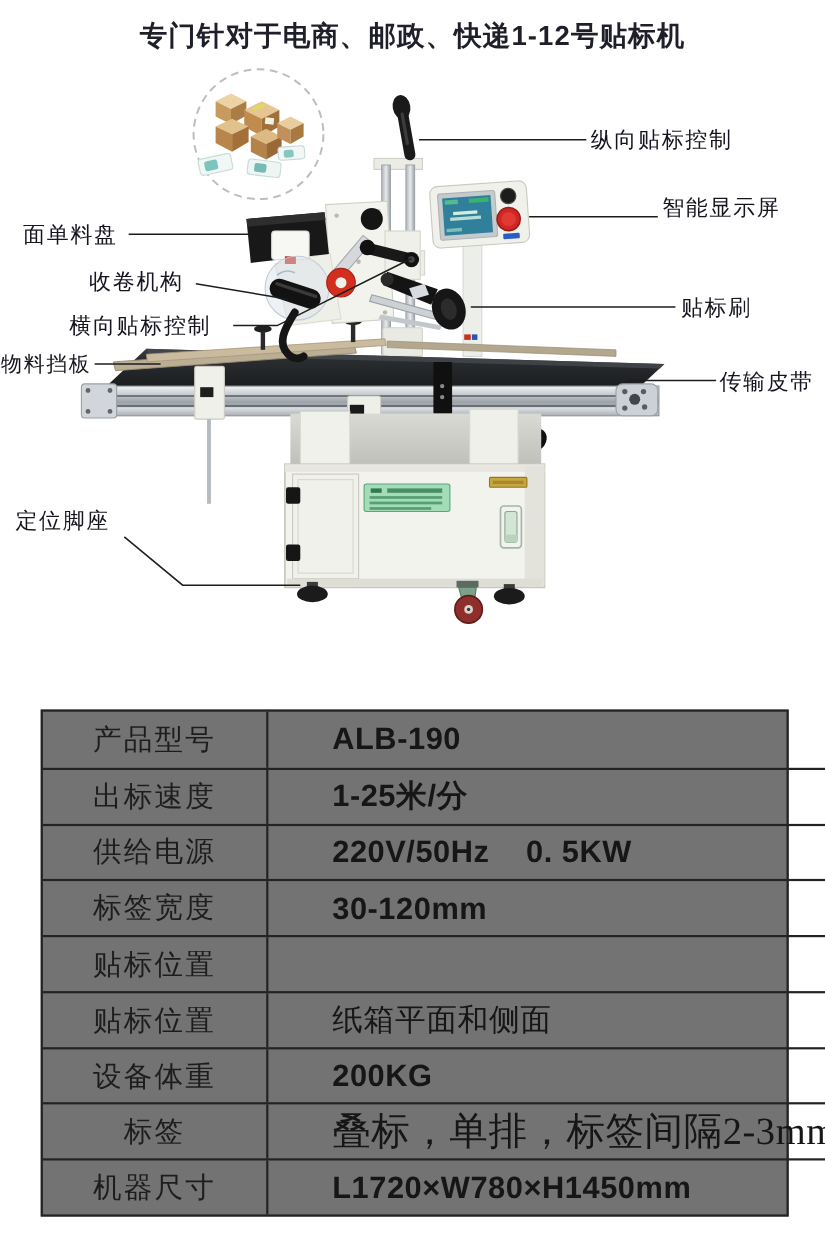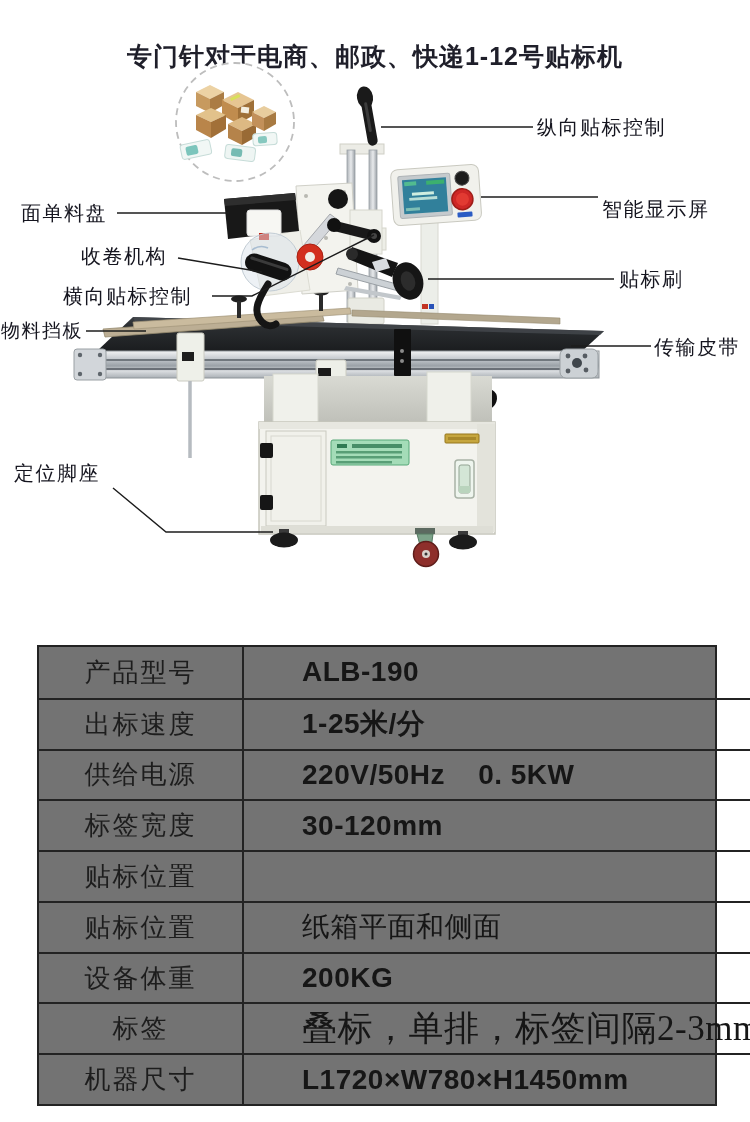--- a/index.html
+++ b/index.html
@@ -1,20 +1,20 @@
 <!DOCTYPE html>
 <html><head>
 <meta charset="utf-8">
 <style>
   html,body{margin:0;padding:0;background:#ffffff;}
   .page{position:relative;width:750px;height:1122px;background:#ffffff;overflow:hidden;
         font-family:"Liberation Sans","DejaVu Sans",sans-serif;}
   .title{position:absolute;left:0;right:0;top:16px;text-align:center;
          font-size:25px;font-weight:700;color:#1f1f2a;letter-spacing:1px;
-         font-family:"Liberation Sans","DejaVu Sans",sans-serif;margin-top:24px;}
+         font-family:"Liberation Sans","DejaVu Sans",sans-serif;}
   .figure{position:absolute;left:0;top:0;width:750px;height:610px;}
   .figure svg{position:absolute;left:0;top:0;}
   .callout{position:absolute;font-family:"Liberation Serif","DejaVu Serif",serif;
            font-size:20px;color:#15151f;letter-spacing:1.5px;white-space:nowrap;}
   .spec-table{position:absolute;left:37px;top:645px;width:676px;height:457px;
               border:2px solid #232323;display:grid;grid-template-rows:repeat(9,1fr);
               background:#737373;}
   .trow{display:grid;grid-template-columns:205px 1fr;border-top:2px solid #232323;}
   .trow:first-child{border-top:none;}
   .tlabel{border-right:2px solid #232323;display:flex;align-items:center;justify-content:center;
@@ -257,21 +257,21 @@
         <line x1="571" y1="346" x2="651" y2="346"></line>
         <line x1="117" y1="213" x2="229" y2="213"></line>
         <line x1="178" y1="258" x2="262" y2="272"></line>
         <polyline points="212,296 252,296 374,235"></polyline>
         <line x1="86" y1="331" x2="146" y2="331"></line>
         <polyline points="113,488 166,532 273,532"></polyline>
       </g>
     </svg>
 
     <div class="callout" style="left:537px;top:114px">纵向贴标控制</div>
-    <div class="callout" style="left:602px;top:196px">智能显示屏</div>
+    <div class="callout" style="left:602px;top:175px">智能显示屏</div>
     <div class="callout" style="left:619px;top:266px">贴标刷</div>
     <div class="callout" style="left:654px;top:334px">传输皮带</div>
     <div class="callout" style="left:21px;top:200px">面单料盘</div>
     <div class="callout" style="left:81px;top:243px">收卷机构</div>
     <div class="callout" style="left:63px;top:283px">横向贴标控制</div>
     <div class="callout" style="left:1px;top:318px;font-size:19px">物料挡板</div>
     <div class="callout" style="left:14px;top:460px">定位脚座</div>
   </div>
 
   <div class="spec-table">

